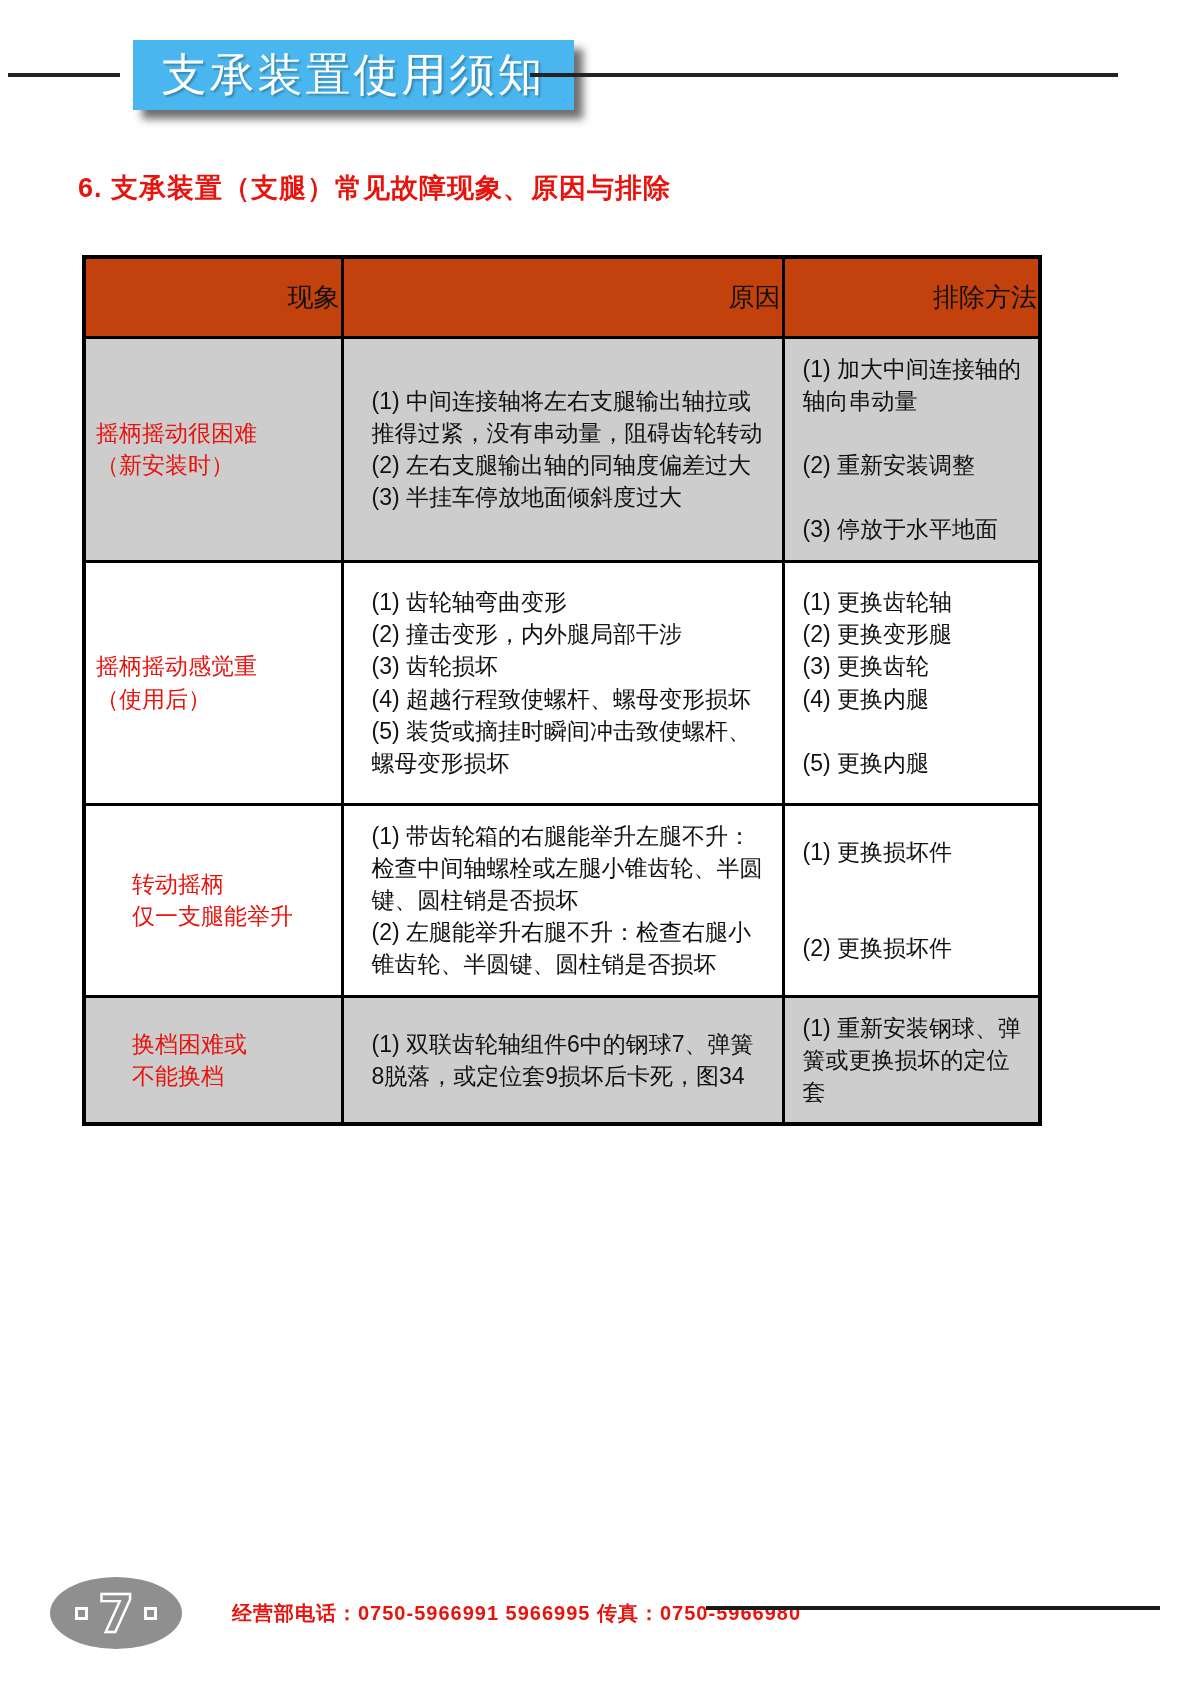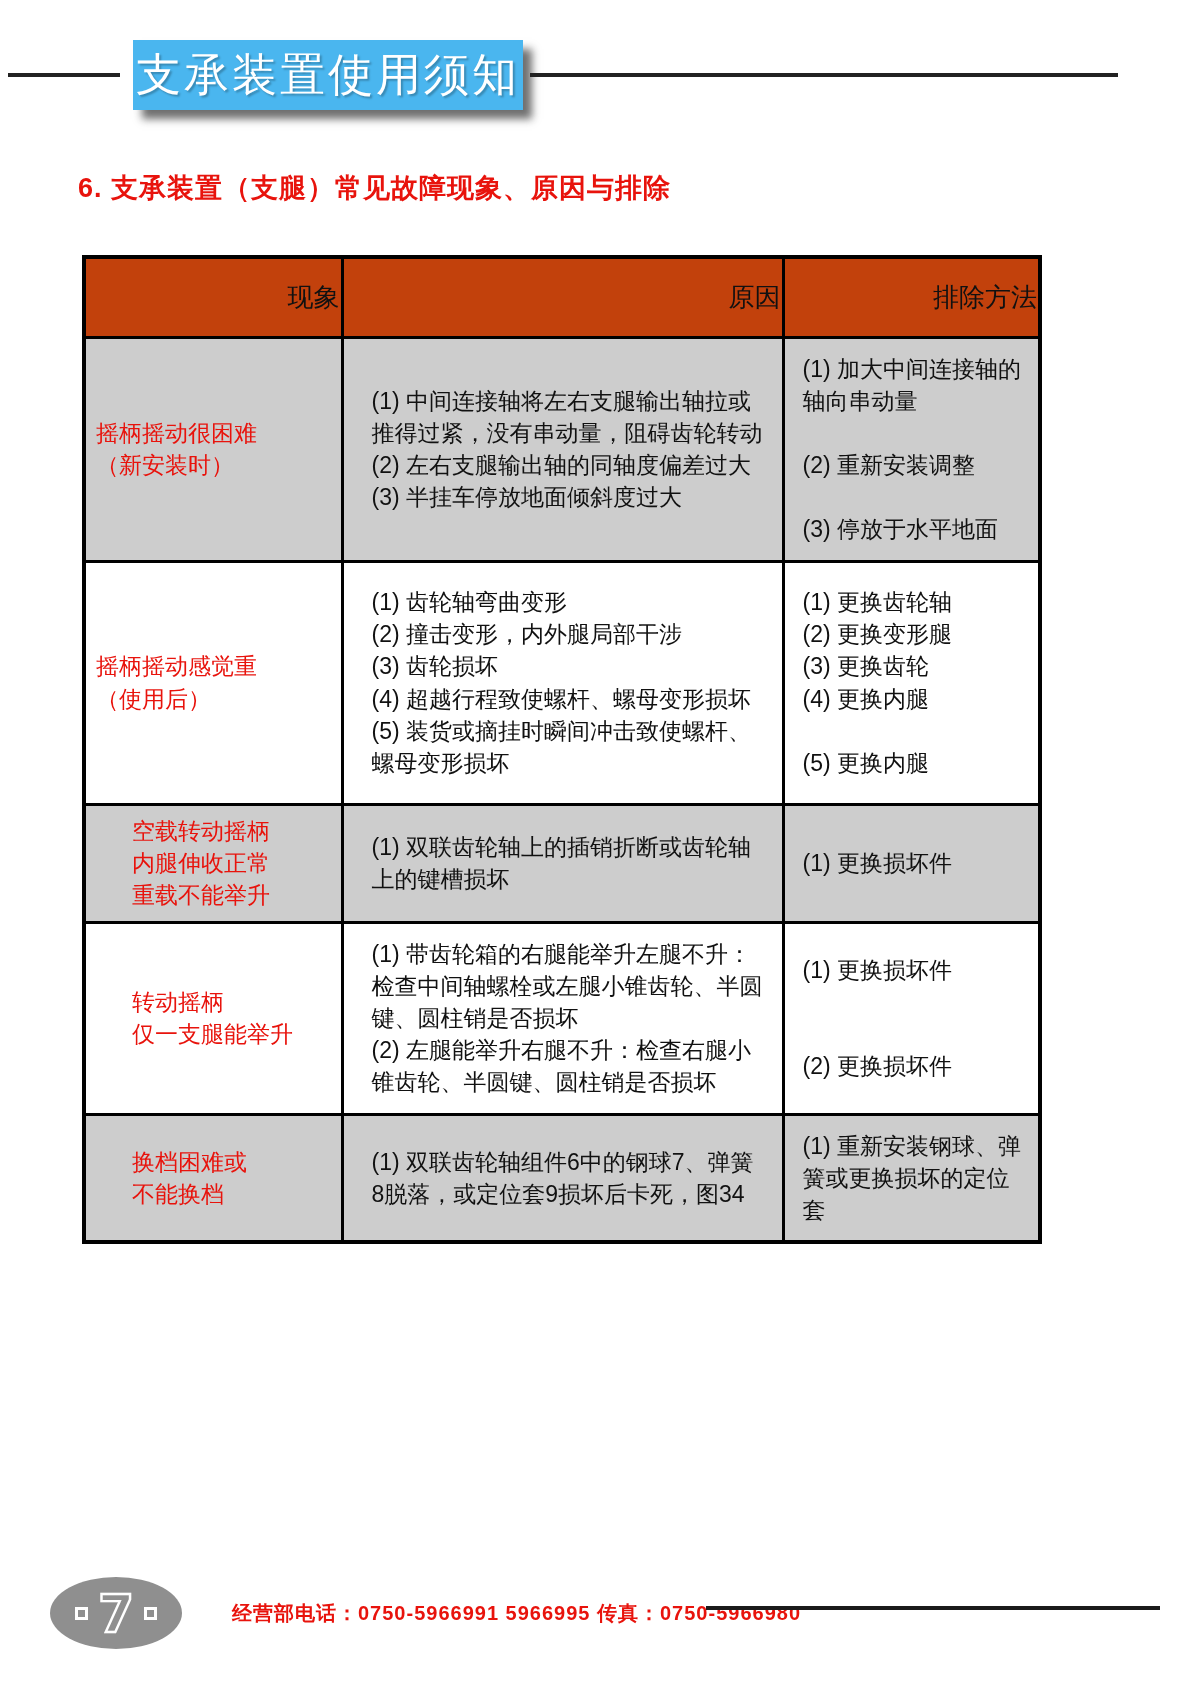--- a/index.html
+++ b/index.html
@@ -12,21 +12,21 @@
   *{box-sizing:border-box;}
   html,body{margin:0;padding:0;background:#ffffff;}
   body{font-family:"Liberation Sans","DejaVu Sans",sans-serif;}
   .page{position:relative;width:1200px;height:1686px;background:#ffffff;overflow:hidden;}
 
   
   .rule{position:absolute;background:var(--rule_dark);height:4px;}
   .rule-left{left:8px;top:73px;width:112px;}
   .rule-right{left:530px;top:73px;width:588px;}
   .title-box{
-    position:absolute;left:133px;top:40px;width:390px;height:70px;
+    position:absolute;left:133px;top:40px;width:441px;height:70px;
     background:var(--title_blue);
     box-shadow:9px 9px 8px rgba(35,35,35,0.65);
     color:#ffffff;font-size:45px;letter-spacing:3px;
     display:flex;align-items:center;justify-content:center;
     text-shadow:2px 2px 2px rgba(0,0,0,0.25);
     white-space:nowrap;
   }
 
   .section-heading{
     position:absolute;left:78px;top:170px;margin:0;
@@ -123,27 +123,20 @@
 (3) 齿轮损坏
 (4) 超越行程致使螺杆、螺母变形损坏
 (5) 装货或摘挂时瞬间冲击致使螺杆、螺母变形损坏</td>
         <td class="remedy">(1) 更换齿轮轴
 (2) 更换变形腿
 (3) 更换齿轮
 (4) 更换内腿
 
 (5) 更换内腿</td>
       </tr>
-      <tr class="h-r3 bg-grey">
-        <td class="phen left">空载转动摇柄
-内腿伸收正常
-重载不能举升</td>
-        <td class="cause">(1) 双联齿轮轴上的插销折断或齿轮轴上的键槽损坏</td>
-        <td class="remedy">(1) 更换损坏件</td>
-      </tr>
       <tr class="h-r4">
         <td class="phen left">转动摇柄
 仅一支腿能举升</td>
         <td class="cause">(1) 带齿轮箱的右腿能举升左腿不升：检查中间轴螺栓或左腿小锥齿轮、半圆键、圆柱销是否损坏
 (2) 左腿能举升右腿不升：检查右腿小锥齿轮、半圆键、圆柱销是否损坏</td>
         <td class="remedy">(1) 更换损坏件
 
 
 (2) 更换损坏件</td>
       </tr>

